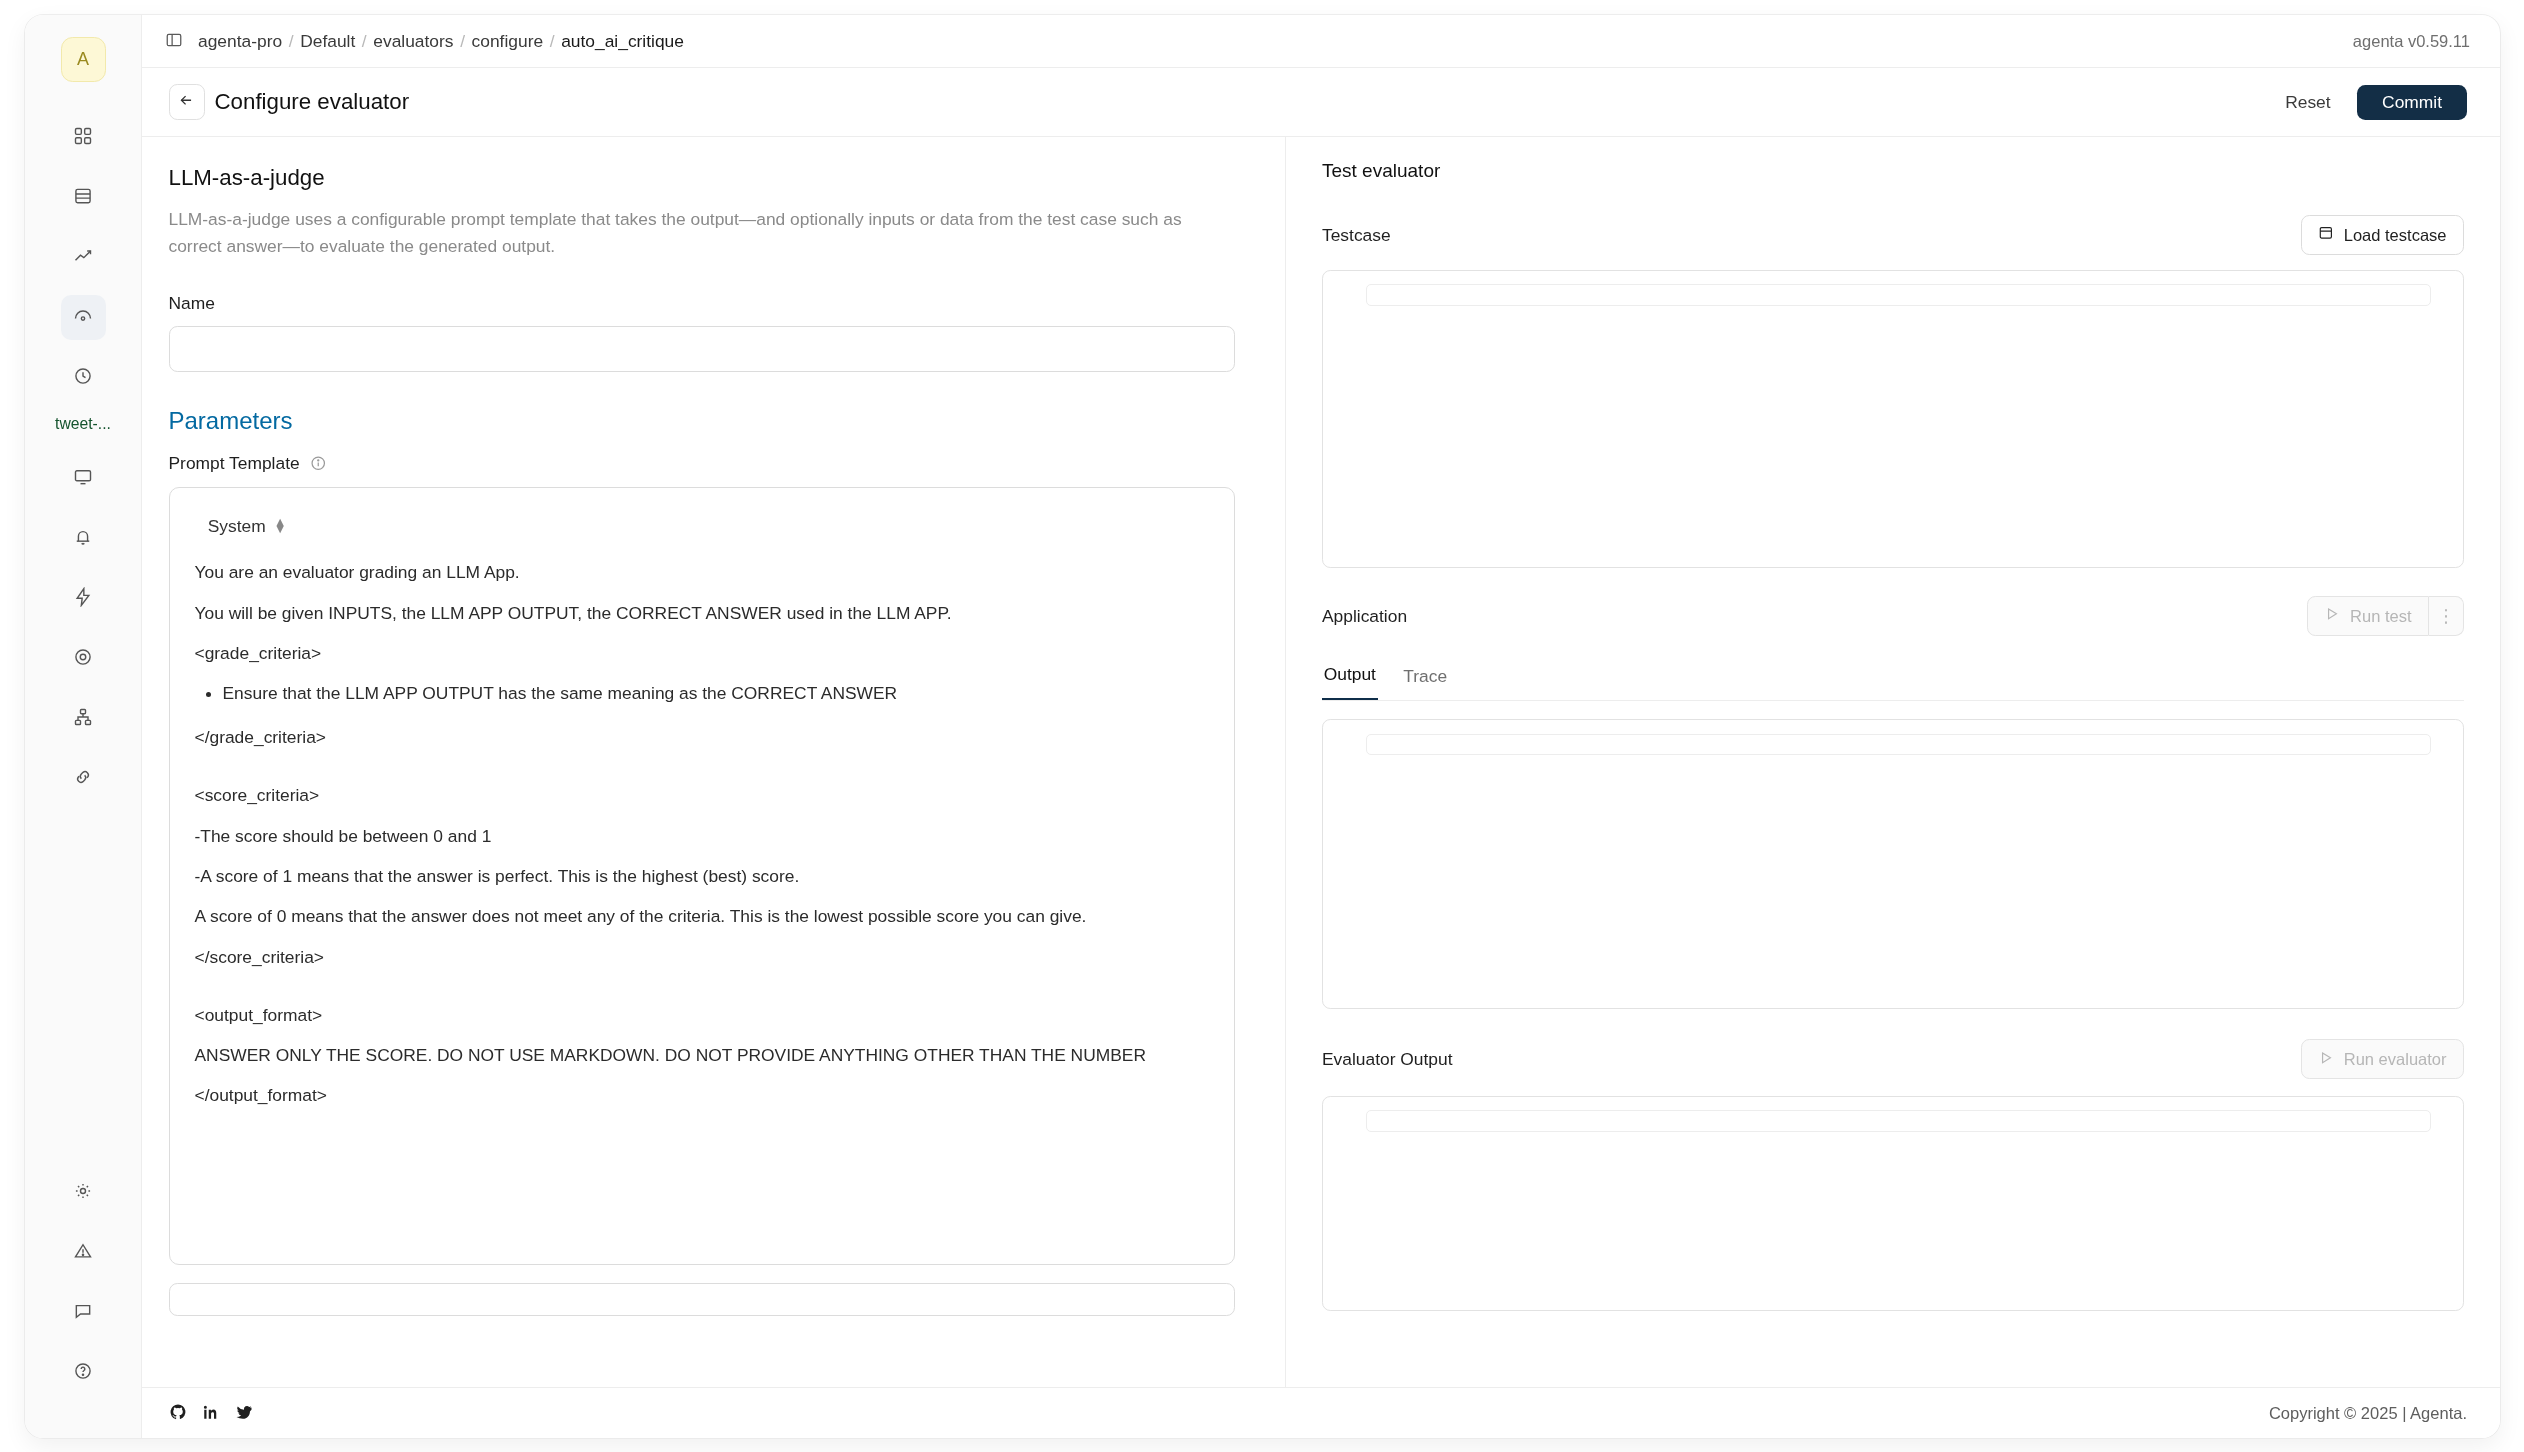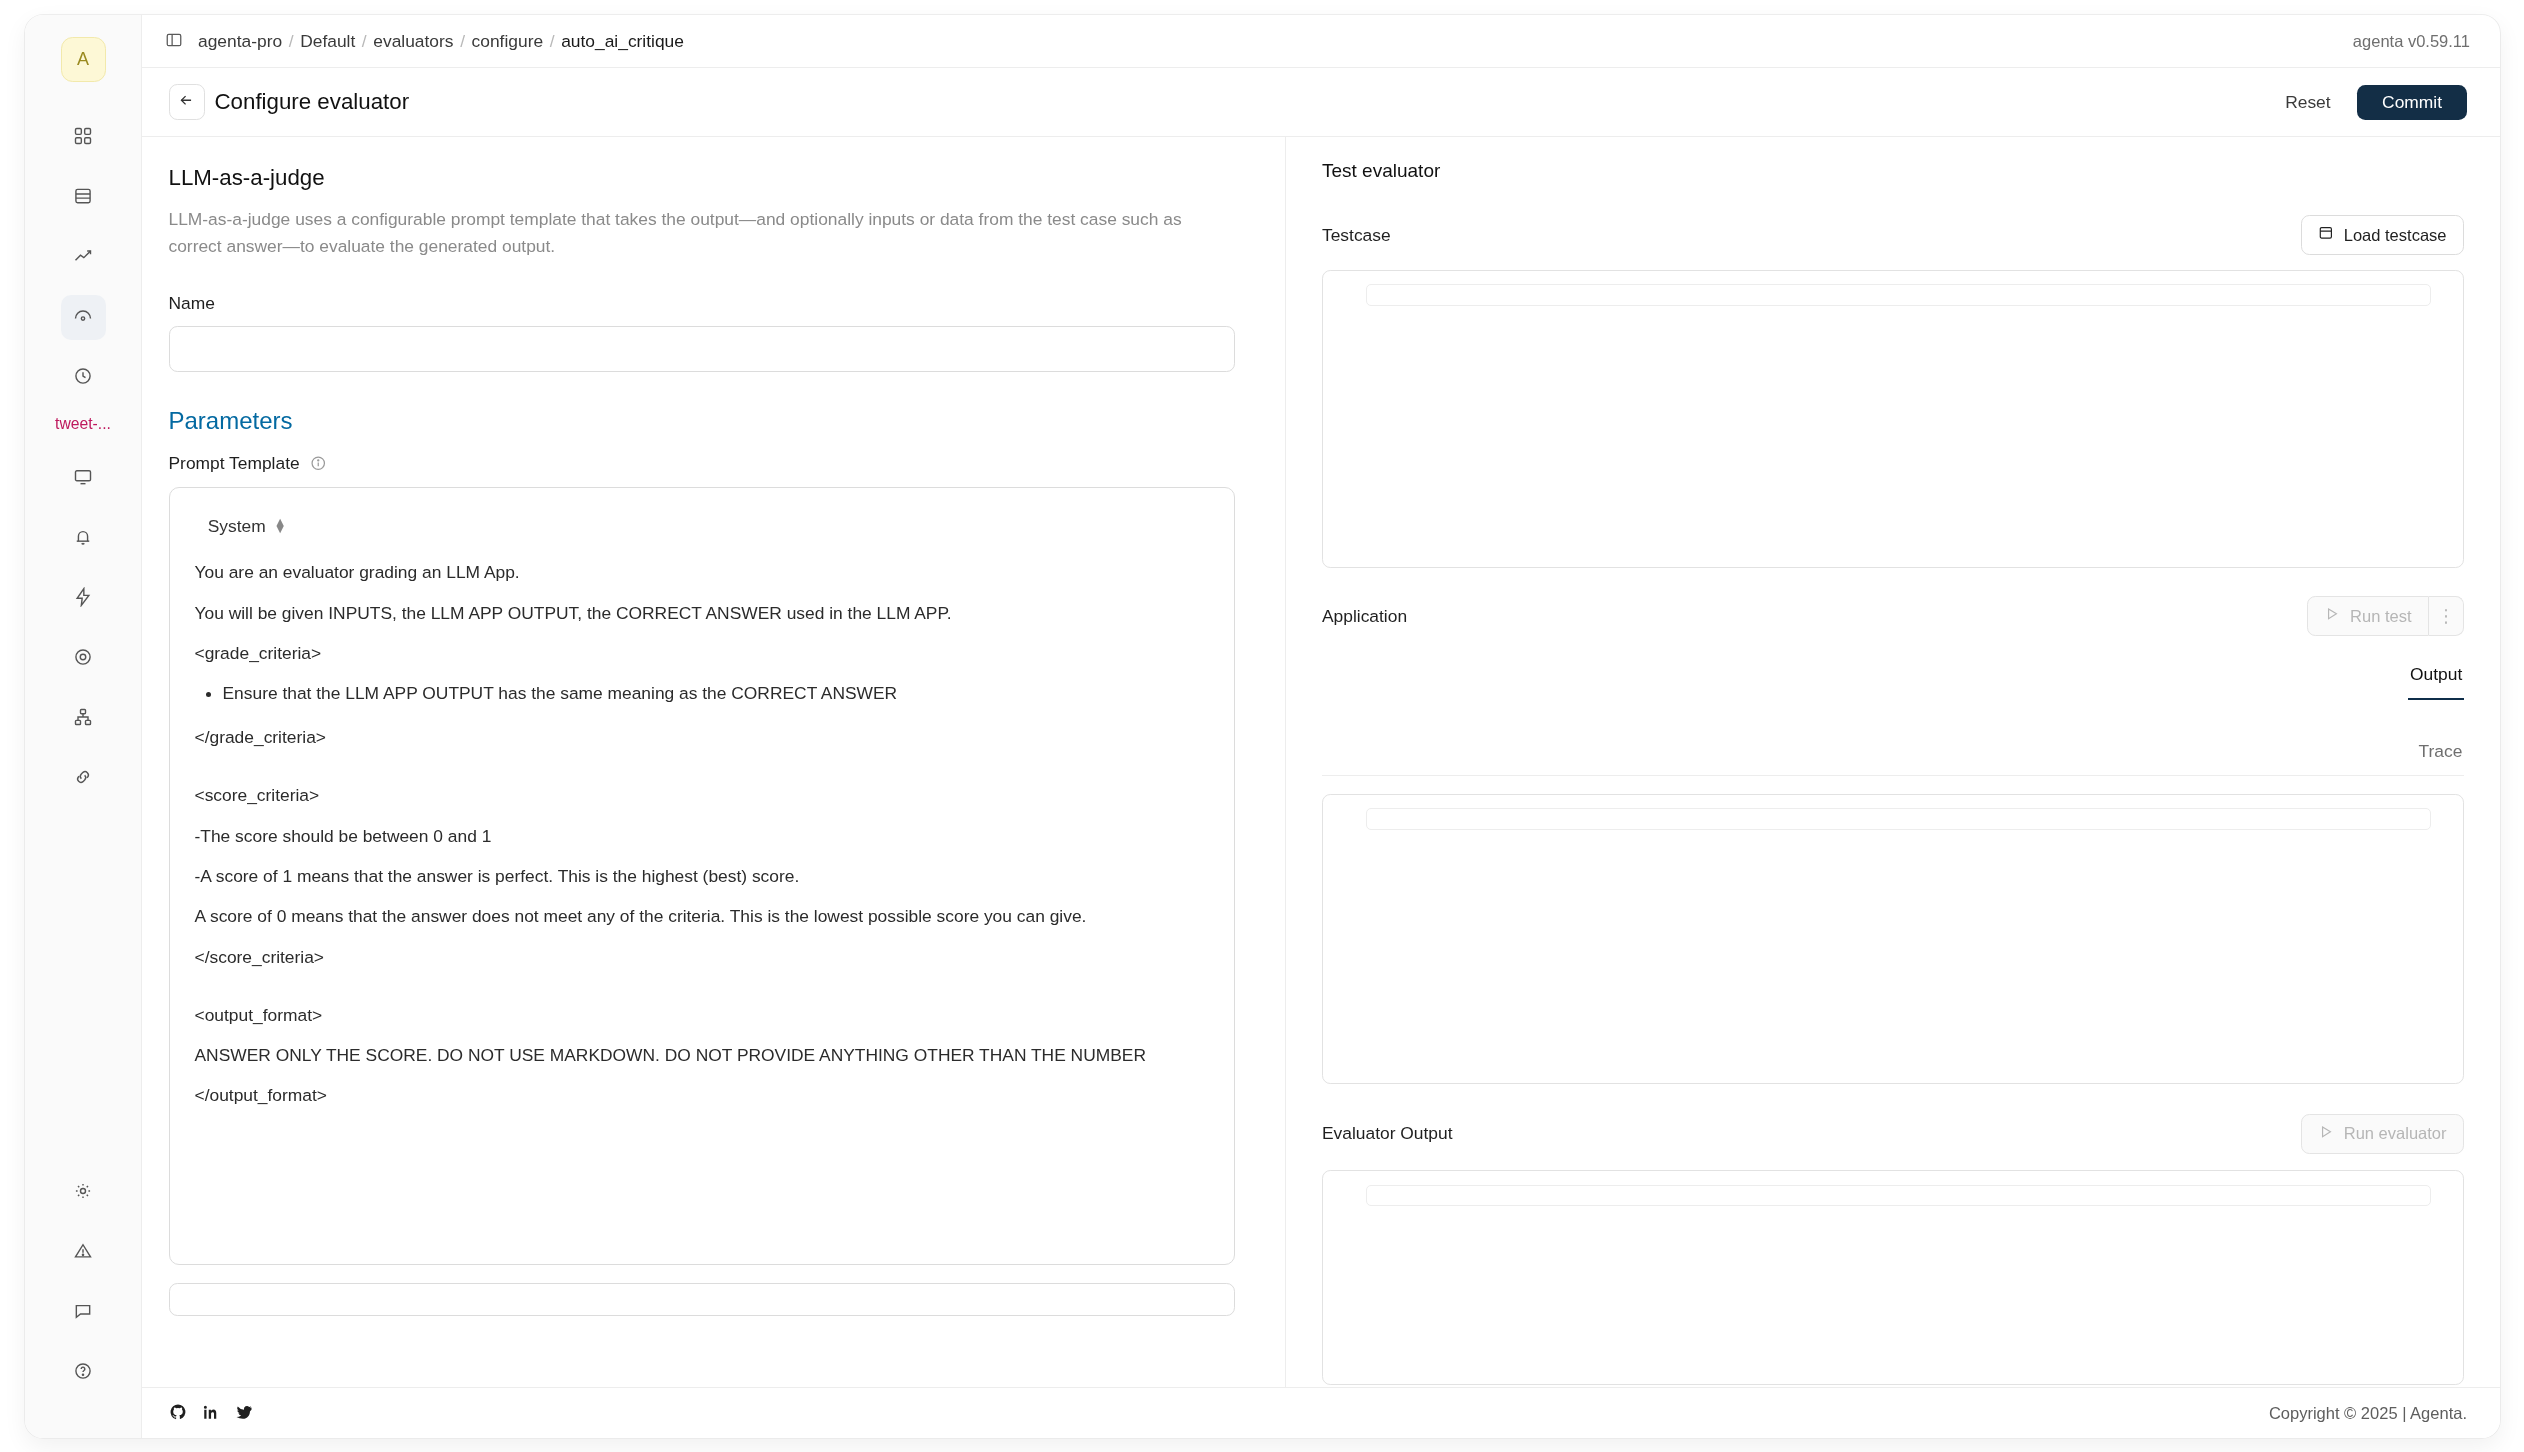--- a/index.html
+++ b/index.html
@@ -48,21 +48,21 @@
   .side-icon {
     width: 45px; height: 45px;
     border-radius: 10px;
     display: flex; align-items: center; justify-content: center;
     color: #555;
     margin-bottom: 15px;
   }
   .side-icon.active { background: #eef1f5; }
   .side-icon svg { width: 20px; height: 20px; }
   .side-label {
-    font-size: 15.7px; color: #be185d;
+    font-size: 15.7px; color: #14532d;
     margin-bottom: 23px;
     width: 99px; text-align: center;
     white-space: nowrap; overflow: hidden; text-overflow: ellipsis;
   }
   .side-bottom {
     position: absolute;
     bottom: 28px;
     left: 0; right: 0;
     display: flex; flex-direction: column; align-items: center;
   }
@@ -225,24 +225,23 @@
     border: 0.8px solid #ededed;
     border-radius: 5px;
     background: #fff;
     height: 21.5px;
     margin: 1.7px 20px 0 31px;
   }
   .box-testcase { height: 298px; margin-top: 15px; }
   .box-output   { height: 290px; margin-top: 18px; margin-left: 0; }
   .box-eval     { height: 215px; margin-top: 16.5px; }
   .tabs {
-    display: flex; align-items: flex-end; gap: 32px;
+    display: flex; align-items: flex-end; gap: 24px;
     border-bottom: 0.8px solid #ededed;
     margin-top: 20px;
-    flex-direction: column;
   }
   .tab {
     font-size: 17.4px; color: #6f6f6f;
     padding: 8.3px 1.7px 13.2px 1.7px;
     cursor: pointer;
   }
   .tab.active { color: #111; border-bottom: 2.5px solid #0f2e4a; }
   .split-btn { display: flex; align-items: stretch; }
   .split-btn .dots {
     border: 0.8px solid #e4e4e4;

